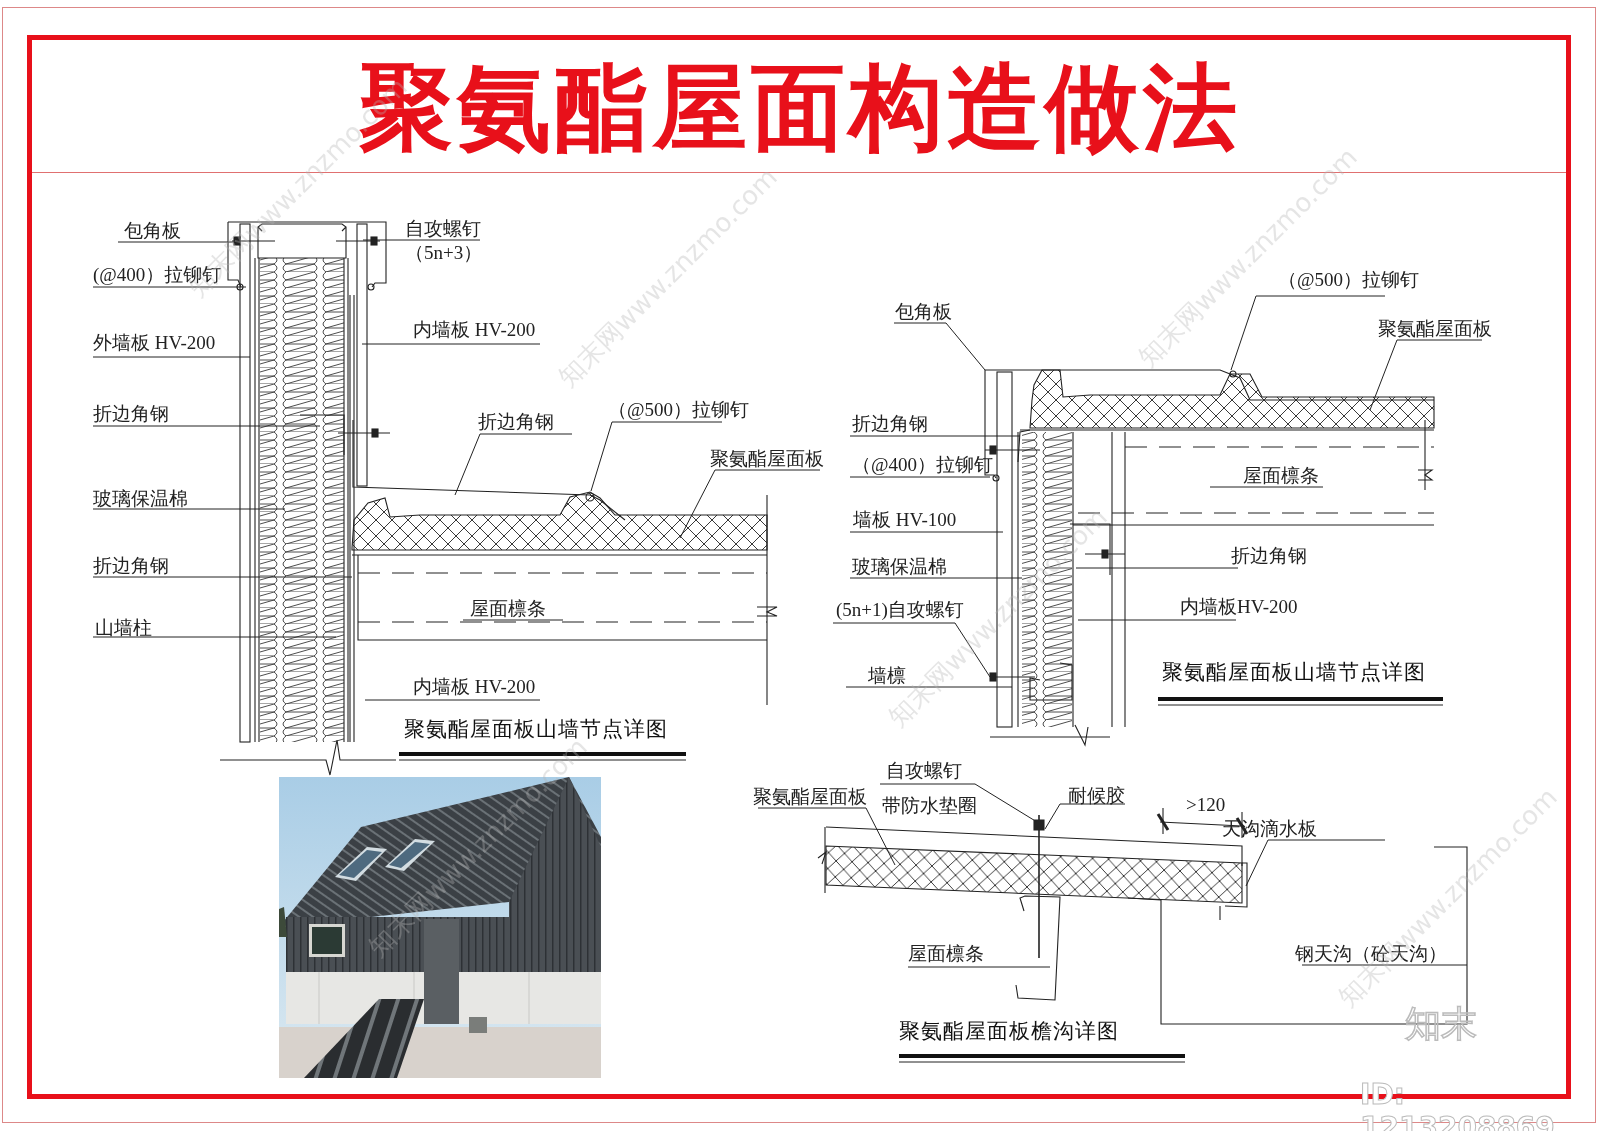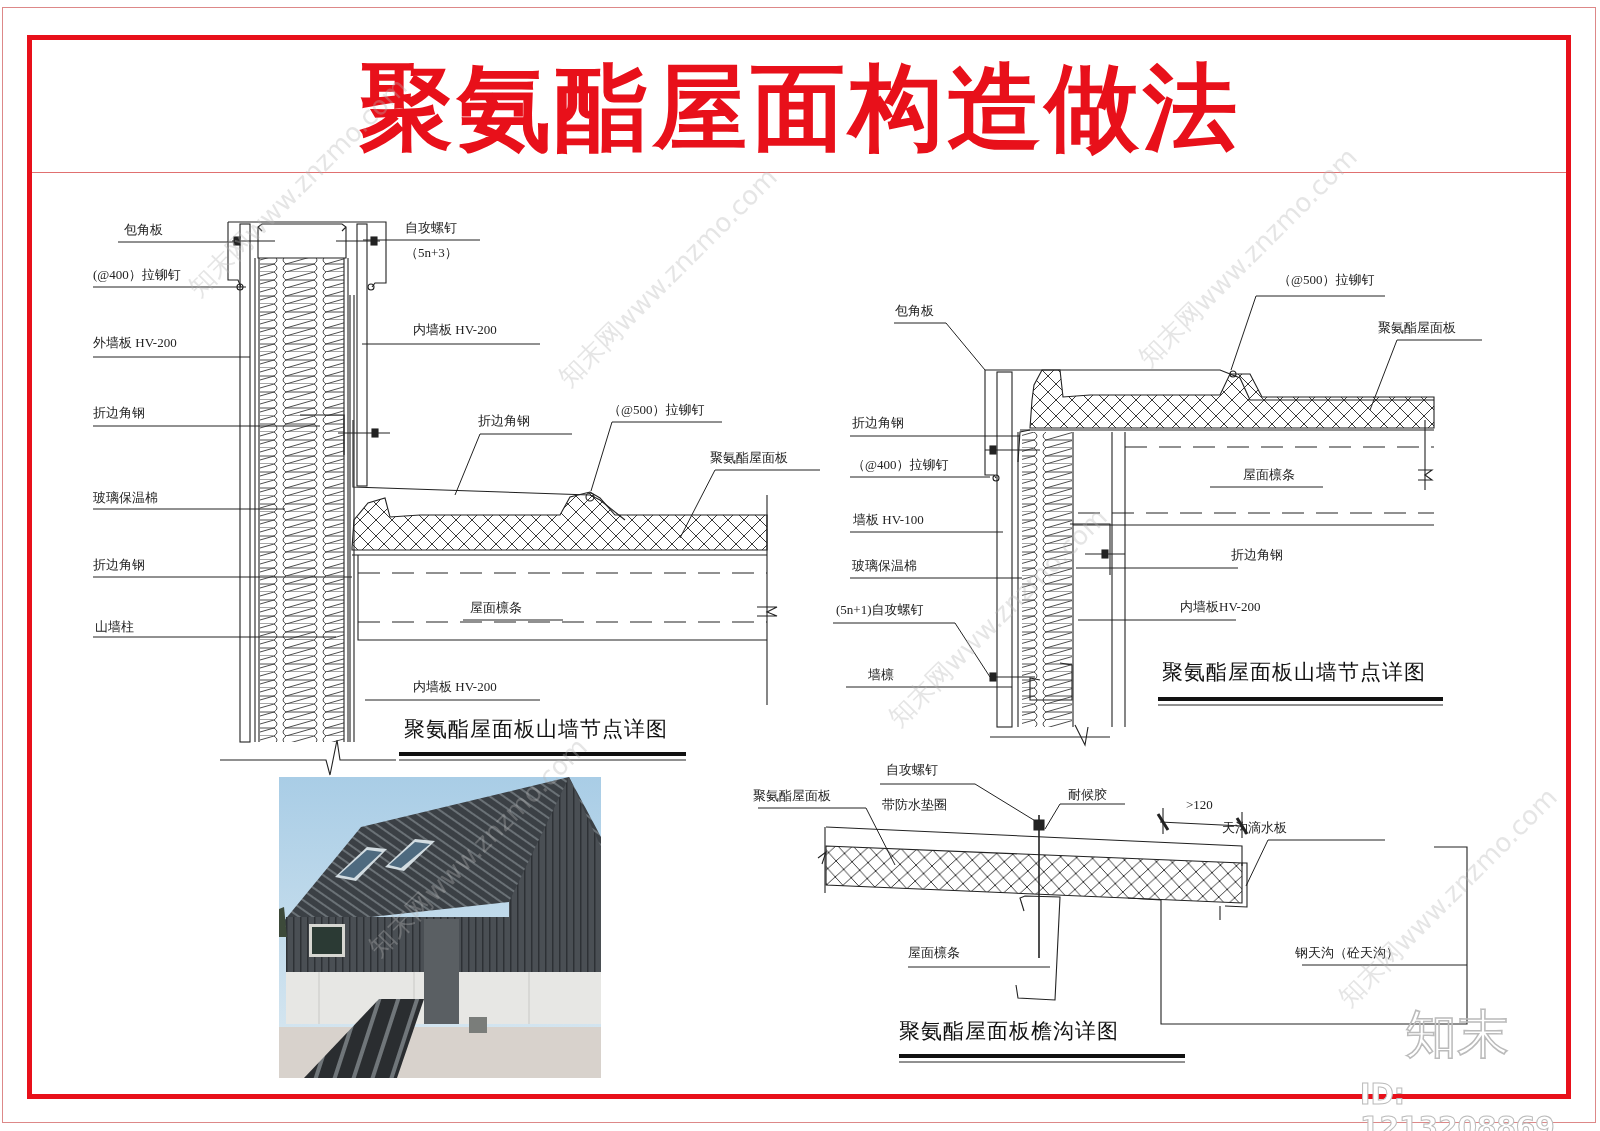--- a/index.html
+++ b/index.html
@@ -7,26 +7,26 @@
          font-family: "DejaVu Serif", "Liberation Serif", serif; }
   .outer-frame { position: absolute; left: 2px; top: 7px; width: 1594px; height: 1116px;
                  border: 1px solid #d88; box-sizing: border-box; }
   .inner-frame { position: absolute; left: 27px; top: 35px; width: 1544px; height: 1064px;
                  border: 5px solid #e8101a; box-sizing: border-box; }
   .title-divider { position: absolute; left: 32px; top: 172px; width: 1534px; height: 1px; background: #e07070; }
   .title { position: absolute; left: 0; top: 48px; width: 1600px; text-align: center;
            font-family: "DejaVu Sans", "Liberation Sans", sans-serif; font-weight: bold;
            font-size: 94px; letter-spacing: 4px; color: #e8101a; line-height: 120px; }
   svg.drawing { position: absolute; left: 0; top: 0; }
-  .lbl { position: absolute; font-size: 13px; color: #222; white-space: nowrap; line-height: 20px; }
+  .lbl { position: absolute; font-size: 19px; color: #222; white-space: nowrap; line-height: 20px; }
   .lbl.mono { font-family: "Liberation Serif", serif; }
   .caption { position: absolute; font-size: 21px; color: #111; white-space: nowrap;
              font-family: "DejaVu Sans", "Liberation Sans", sans-serif; letter-spacing: 1px; }
   .photo { position: absolute; left: 279px; top: 777px; width: 322px; height: 301px; overflow: hidden; }
-  .wm-logo { position: absolute; left: 1405px; top: 1000px; font-size: 52px; color: transparent;
+  .wm-logo { position: absolute; left: 1405px; top: 1000px; font-size: 36px; color: transparent;
              -webkit-text-stroke: 1.5px #bbbbbb; font-family: "DejaVu Sans", sans-serif; }
   .wm-id { position: absolute; left: 1360px; top: 1078px; font-size: 28px; color: #ffffff;
            -webkit-text-stroke: 1px #bbbbbb; font-family: "DejaVu Sans", sans-serif; font-weight: bold; }
   .wm-diag { position: absolute; font-size: 26px; color: rgba(180,180,180,0.35); transform: rotate(-45deg);
              font-family: "DejaVu Sans", sans-serif; white-space: nowrap; pointer-events: none; }
 </style>
 </head>
 <body>
 
 <div class="outer-frame"></div>

